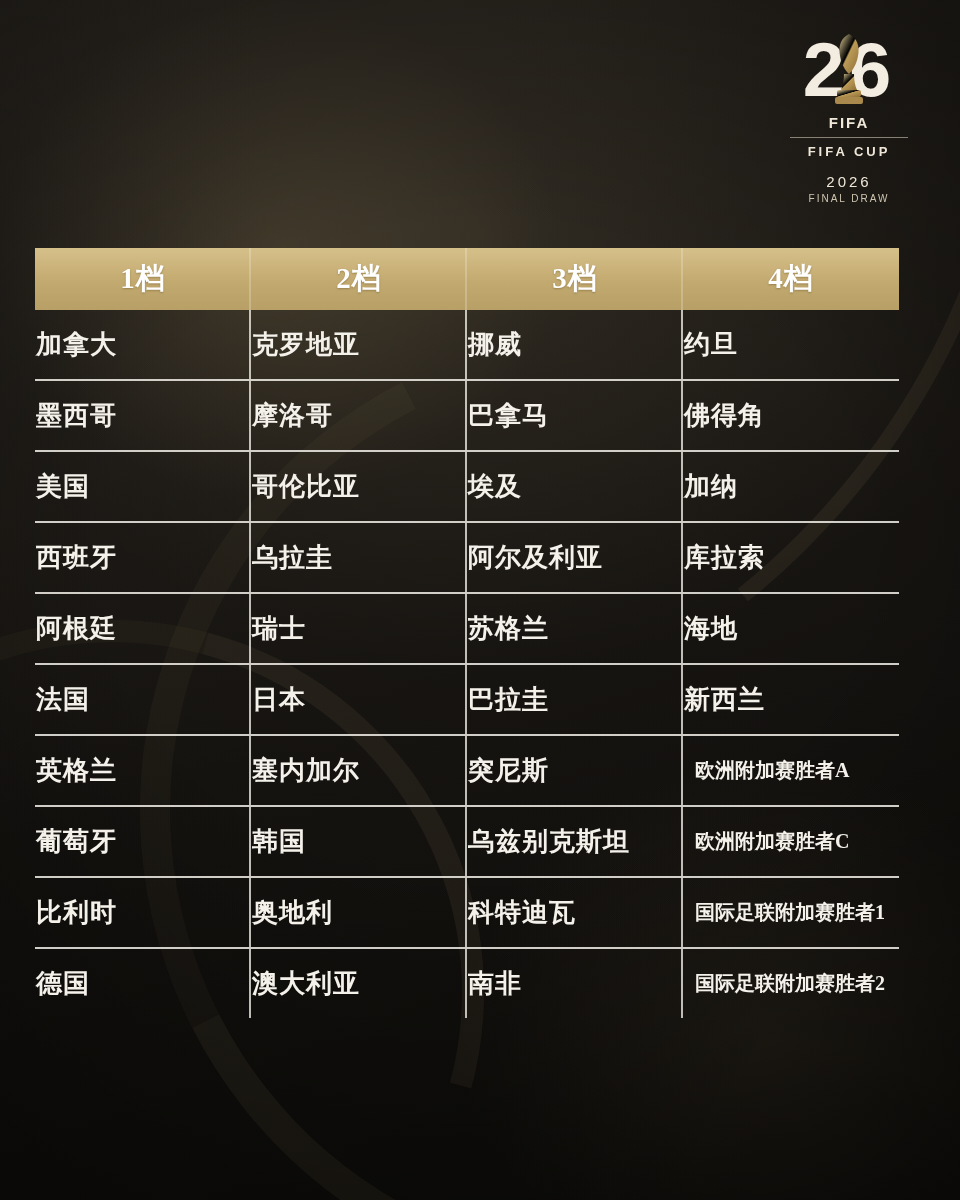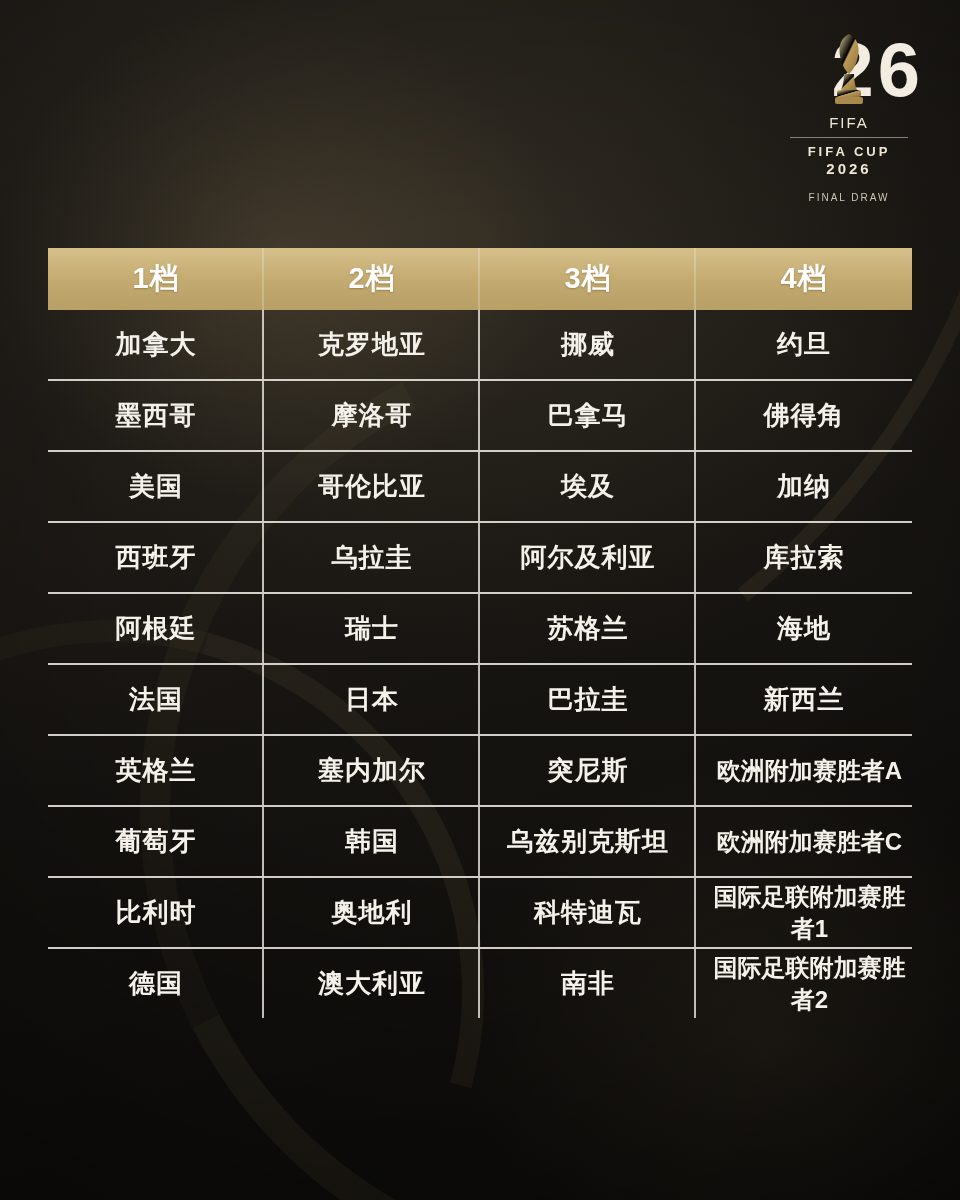--- a/index.html
+++ b/index.html
@@ -105,108 +105,109 @@
     top: 22px;
     width: 150px;
     text-align: center;
     color: #efe7d8;
   }
   .logo-mark {
     position: relative;
     height: 96px;
     display: flex;
     align-items: center;
-    justify-content: flex-end;
+    justify-content: center;
   }
   .logo-26 {
     font-size: 76px;
     font-weight: bold;
     letter-spacing: 4px;
     line-height: 1;
     color: #f2ece1;
     font-family: "Liberation Sans", sans-serif;
   }
   .trophy {
     position: absolute;
     left: 50%;
     top: 8px;
     transform: translateX(-50%);
     width: 34px;
     height: 78px;
   }
   .logo-fifa {
     font-size: 15px;
-    font-weight: normal;
+    font-weight: bold;
     letter-spacing: 2px;
     margin-top: -4px;
     color: #efe7d8;
   }
   .logo-sep {
     width: 118px;
     height: 1px;
     background: rgba(225,215,195,0.55);
     margin: 6px auto 6px;
   }
   .logo-wc {
     font-size: 13px;
     font-weight: bold;
     letter-spacing: 3px;
     color: #efe7d8;
   }
   .logo-year {
     font-size: 15px;
-    font-weight: bold;
+    font-weight: normal;
     letter-spacing: 3px;
     color: #efe7d8;
-    margin-top: 1px;
+    margin-top: 14px;
   }
   .logo-draw {
     font-size: 10px;
     letter-spacing: 2px;
     color: #cfc6b2;
-    margin-top: 15px;
+    margin-top: 3px;
   }
 
   
   .table-wrap {
     position: absolute;
-    left: 48px;
+    left: 35px;
     top: 248px;
     width: 864px;
+    font-family: Liberation Serif, serif;
   }
   table.pots {
     border-collapse: collapse;
     width: 100%;
     table-layout: fixed;
   }
   table.pots thead th {
     background: linear-gradient(180deg, #d6c08a 0%, #c2a96f 55%, #b89f66 100%);
     color: #ffffff;
     font-size: 29px;
     font-weight: bold;
     height: 60px;
     text-align: center;
     letter-spacing: 1px;
     text-shadow: 0 1px 2px rgba(80,60,20,0.35);
   }
   table.pots tbody td {
     height: 67px;
-    text-align: center;
+    text-align: left;
     color: #f4f1ea;
     font-size: 26px;
     font-weight: bold;
     border-bottom: 2px solid rgba(235,232,225,0.88);
     vertical-align: middle;
     letter-spacing: 1px;
   }
   table.pots tbody tr:last-child td {
     border-bottom: none;
   }
   table.pots tbody td.long {
-    font-size: 24px;
+    font-size: 20px;
     letter-spacing: 0;
     padding-left: 12px;
   }
   
   table.pots tbody td:not(:last-child) {
     box-shadow: inset -2px 0 0 0 rgba(235,232,225,0.80);
   }
   table.pots thead th:not(:last-child) {
     box-shadow: inset -2px 0 0 0 rgba(255,255,255,0.22);
   }

